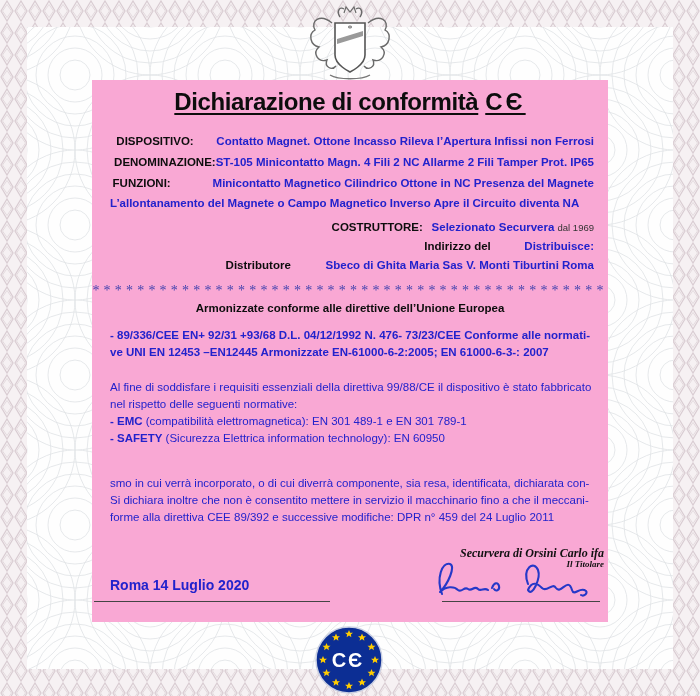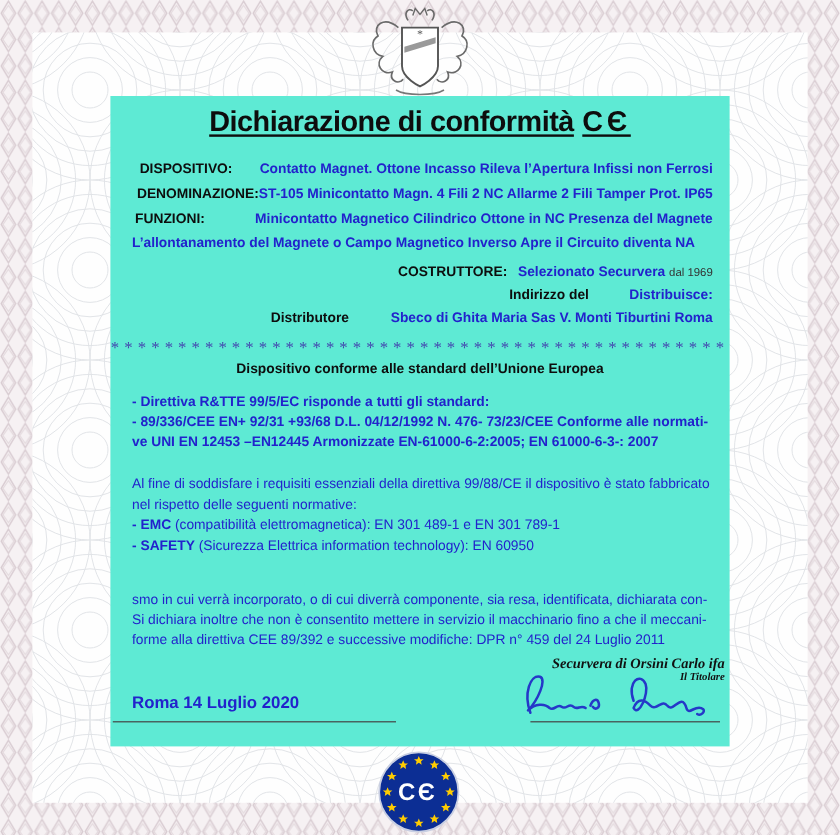--- a/index.html
+++ b/index.html
@@ -8,21 +8,21 @@
     font-family:"Liberation Sans", sans-serif;
     background:#ffffff;
     position:relative;
     overflow:hidden;
   }
   .page { position:absolute; left:0; top:0; width:700px; height:696px; }
   .bg-svg { position:absolute; left:0; top:0; }
 
   .panel {
     position:absolute; left:92px; top:80px; width:516px; height:542px;
-    background:#5eead4;
+    background:#f9a8d4;
   }
 
   .title-row { text-align:center; margin-top:8px; white-space:nowrap; }
   .title {
     display:inline-block;
     font-size:24px; font-weight:bold; color:#0d0d0d;
     text-decoration:underline; letter-spacing:-0.4px;
     text-underline-offset:3px;
   }
   .ce-mark { letter-spacing:3px; margin-left:7px; font-weight:bold; }
@@ -163,24 +163,23 @@
         <span class="fvalue">Distribuisce:</span>
       </div>
       <div class="frow crow">
         <span class="flabel">Distributore</span>
         <span class="fvalue">Sbeco di Ghita Maria Sas V. Monti Tiburtini Roma</span>
       </div>
     </div>
 
     <div class="stars">**********************************************</div>
 
-    <div class="euhead">Dispositivo conforme alle standard dell’Unione Europea</div>
+    <div class="euhead">Armonizzate conforme alle direttive dell’Unione Europea</div>
 
     <div class="block bold">
-      <div>- Direttiva R&amp;TTE 99/5/EC risponde a tutti gli standard:</div>
       <div>- 89/336/CEE EN+ 92/31 +93/68 D.L. 04/12/1992 N. 476- 73/23/CEE Conforme alle normati-</div>
       <div>ve UNI EN 12453 –EN12445 Armonizzate EN-61000-6-2:2005; EN 61000-6-3-: 2007</div>
     </div>
 
     <div class="block" style="margin-top:18px;">
       <div>Al fine di soddisfare i requisiti essenziali della direttiva 99/88/CE il dispositivo è stato fabbricato</div>
       <div>nel rispetto delle seguenti normative:</div>
       <div><span class="bold">- EMC</span><span> (compatibilità elettromagnetica): EN 301 489-1 e EN 301 789-1</span></div>
       <div><span class="bold">- SAFETY</span><span> (Sicurezza Elettrica information technology): EN 60950</span></div>
     </div>

